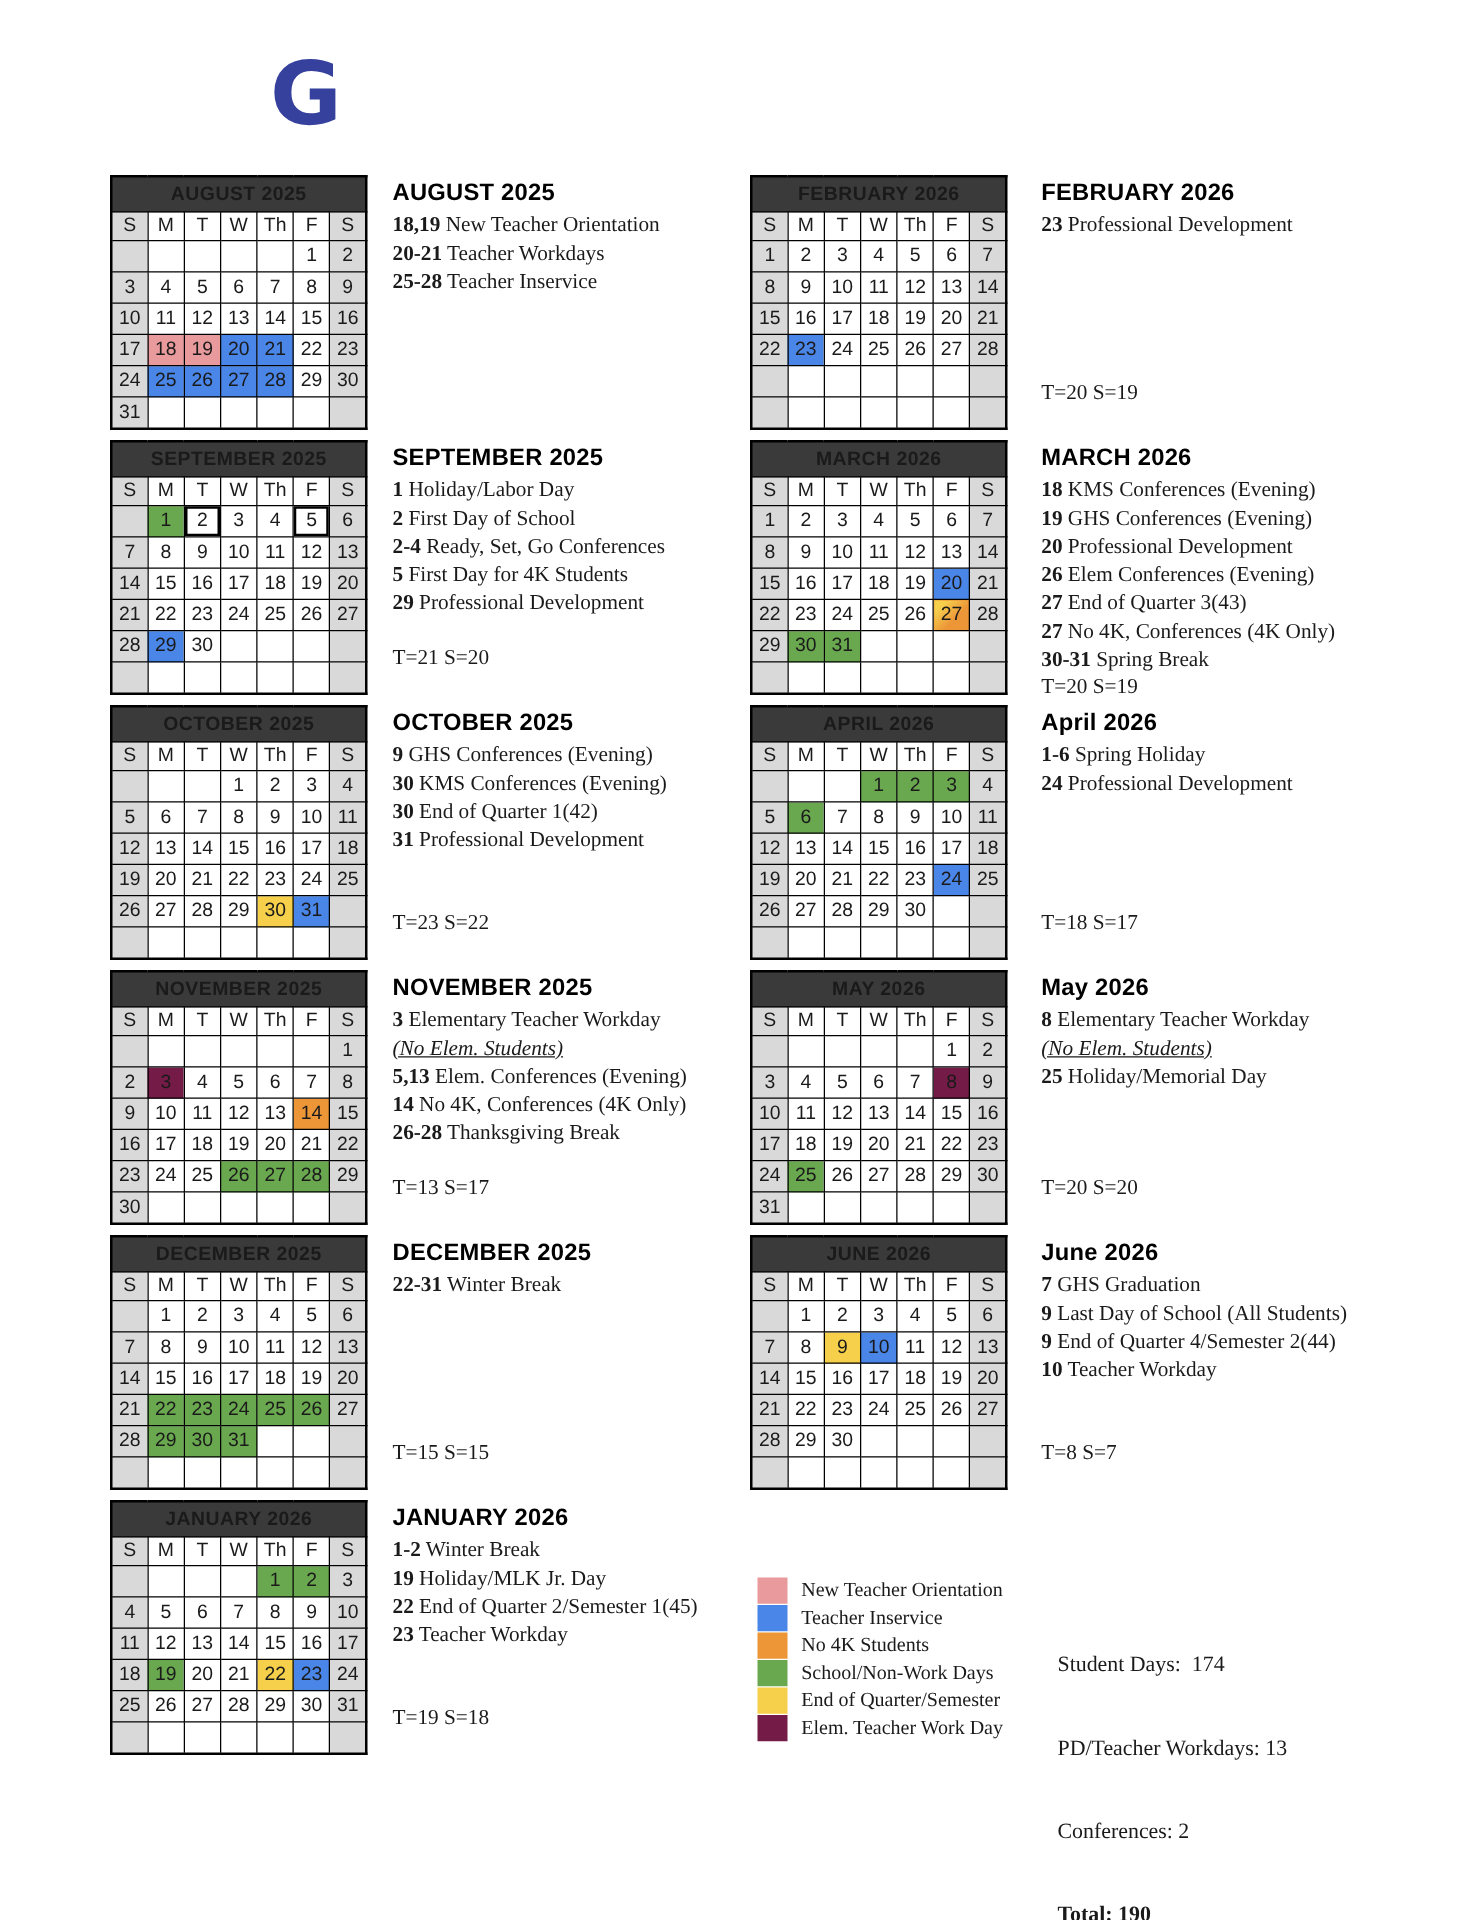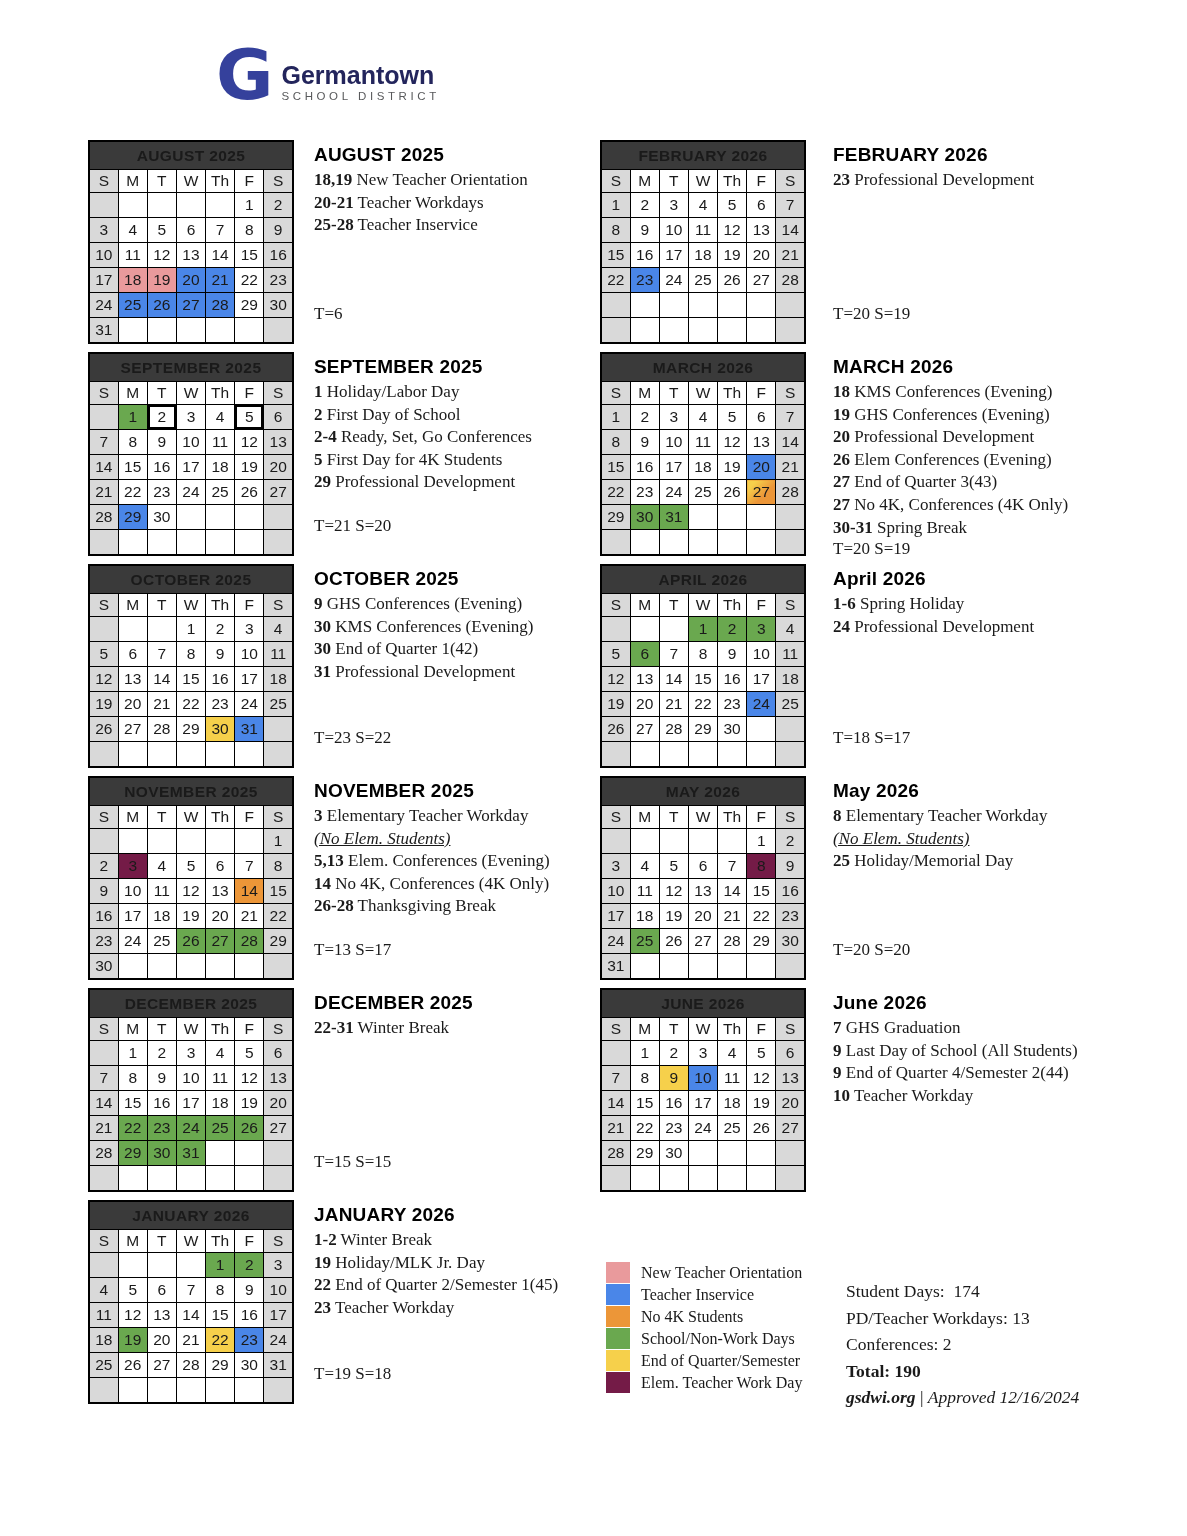--- a/index.html
+++ b/index.html
@@ -33,35 +33,31 @@
   .note-line.it{font-style:italic;text-decoration:underline;}
   .note-total{margin-top:auto;font-size:17px;padding-bottom:14px;color:#1a1a1a;}
 
   
   .legend-summary{grid-row:6;grid-column:3/5;display:flex;padding-top:62px;box-sizing:border-box;}
   .legend{padding-left:6px;width:228px;}
   .legend-item{display:flex;align-items:center;margin-bottom:1px;}
   .swatch{width:24px;height:21px;flex:0 0 24px;}
   .legend-label{font-family:"Liberation Serif",serif;font-size:16px;margin-left:11px;white-space:nowrap;color:#1a1a1a;}
   .summary{margin-left:12px;padding-top:16px;font-family:"Liberation Serif",serif;font-size:17.5px;line-height:1.52;color:#1a1a1a;}
-  .sum-line{white-space:pre;}
+  .sum-line{white-space:pre;margin-top:40px;}
   .sum-total{font-weight:bold;}
   .site{font-weight:bold;font-style:italic;}
   .approved{font-style:italic;}
 </style>
 </head>
 <body>
 
 <div class="hdr">
   <div class="logo">
     <div class="logo-g">G</div>
-    <div class="logo-text">
-      <div class="logo-name">Germantown</div>
-      <div class="logo-sub">SCHOOL DISTRICT</div>
-    </div>
   </div>
 </div>
 
 <div class="grid" id="months-grid">
   <div class="legend-summary">
     <div class="legend" id="legend-list">
         <div class="legend-item">
           <div class="swatch" style="background: rgb(233, 154, 156);"></div>
           <div class="legend-label">New Teacher Orientation</div>
         </div>
@@ -167,21 +163,20 @@
           </tr>
         </tbody>
       </table>
     </div>
     <div style="grid-area: 1 / 2;">
       <div class="notes">
         <div class="notes-title">AUGUST 2025</div>
         <div class="note-line"><b>18,19</b> New Teacher Orientation</div>
         <div class="note-line"><b>20-21</b> Teacher Workdays</div>
         <div class="note-line"><b>25-28</b> Teacher Inservice</div>
-        <div class="note-total">T=6</div>
       </div>
     </div>
     <div style="grid-area: 2 / 1;">
       <table class="cal">
         <thead>
           <tr>
             <th class="cal-title" colspan="7" style="background: rgb(58, 58, 58);">SEPTEMBER 2025</th>
           </tr>
           <tr class="cal-days">
             <th style="background: rgb(217, 217, 217);">S</th>
@@ -1003,15 +998,16 @@
         </tbody>
       </table>
     </div>
     <div style="grid-area: 5 / 4;">
       <div class="notes">
         <div class="notes-title">June 2026</div>
         <div class="note-line"><b>7</b> GHS Graduation</div>
         <div class="note-line"><b>9</b> Last Day of School (All Students)</div>
         <div class="note-line"><b>9</b> End of Quarter 4/Semester 2(44)</div>
         <div class="note-line"><b>10</b> Teacher Workday</div>
+        <div class="note-total">T=8 S=7</div>
       </div>
     </div>
   </div>
 
 </body></html>

